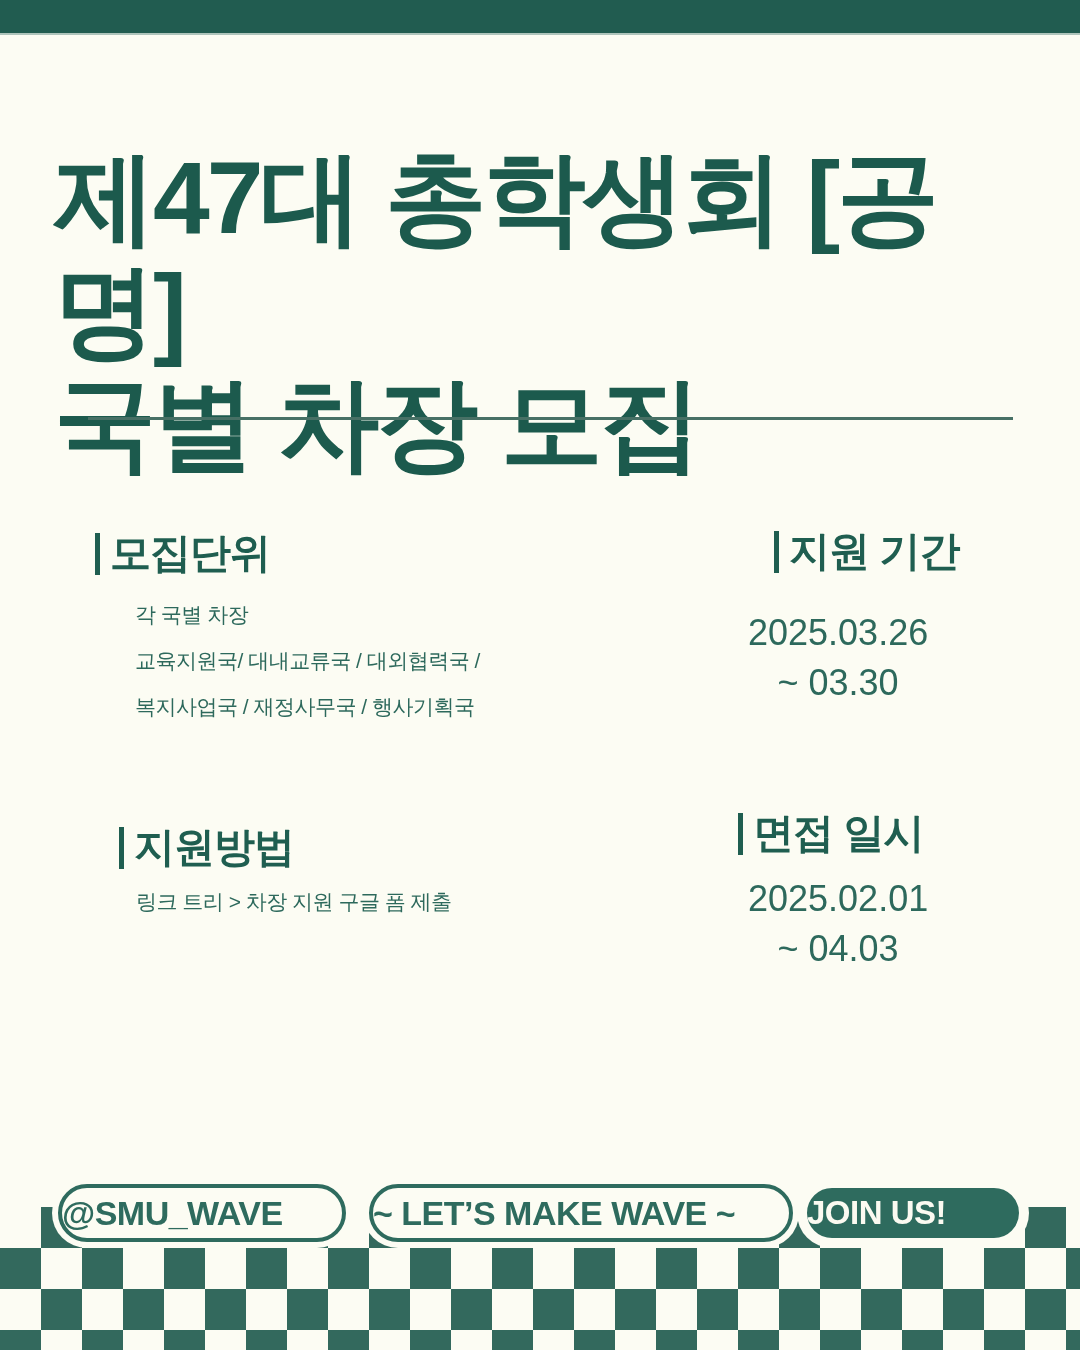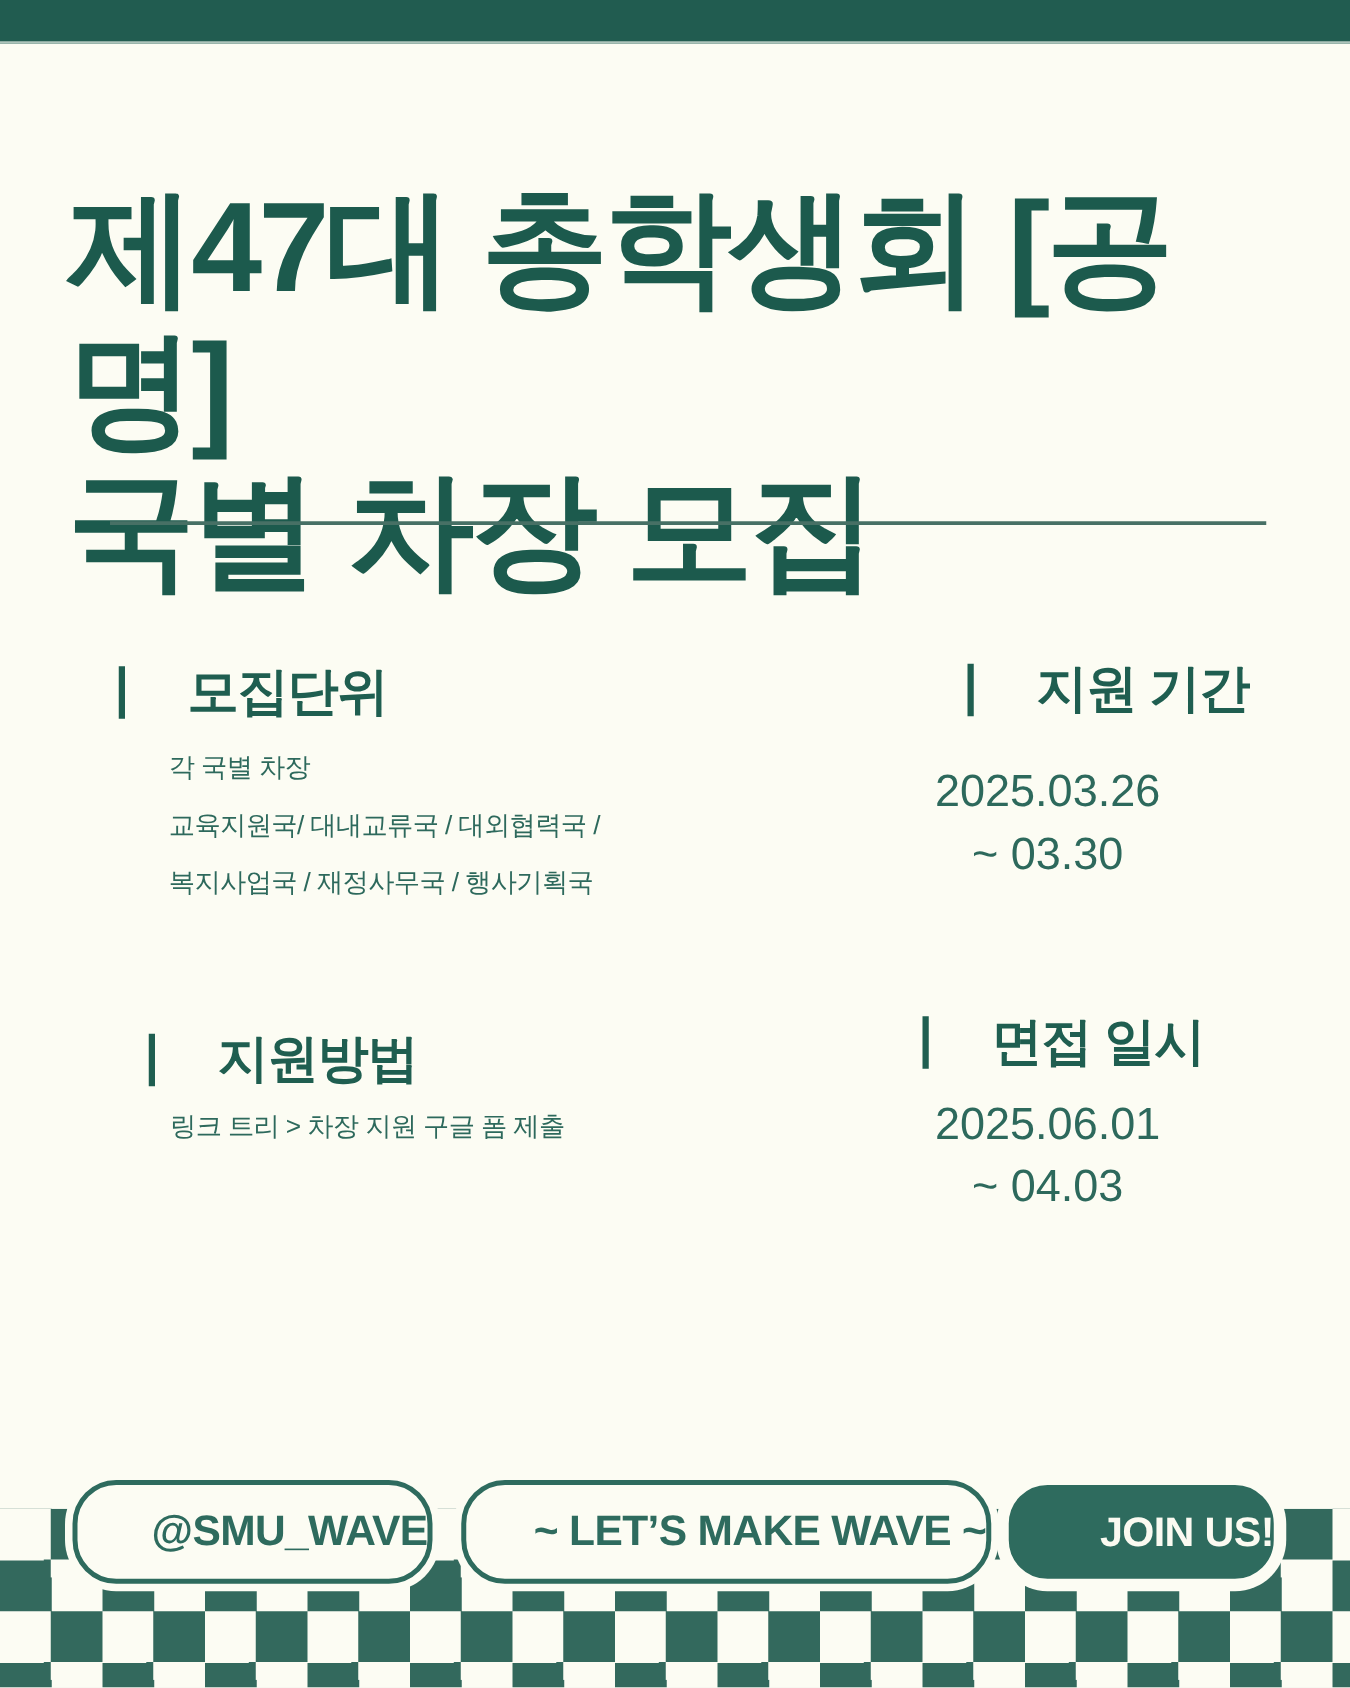--- a/index.html
+++ b/index.html
@@ -22,21 +22,21 @@
     color:var(--title);font-weight:900;font-size:102px;line-height:113px;
     letter-spacing:-3px;
   }
   .divider{
     position:absolute;left:88px;top:417px;width:925px;height:3px;
     background:var(--divider);
   }
   .section{position:absolute;}
   .section-heading{
     display:flex;align-items:center;color:var(--heading);
-    font-weight:800;font-size:41px;letter-spacing:-1px;gap:40px;
+    font-weight:800;font-size:41px;letter-spacing:-1px;
   }
   .heading-bar{
     width:5px;height:42px;background:var(--heading);margin-right:10px;flex:0 0 auto;
   }
   .section-body{
     color:var(--body);font-size:21px;line-height:46px;letter-spacing:-0.5px;
     font-weight:400;
     margin-left:36px;
   }
   .date-body{
@@ -52,22 +52,22 @@
   .pos-method-body{left:100px;top:878px;line-height:48px;}
   .pos-interview-head{left:738px;top:806px;}
   .pos-interview-body{left:748px;top:874px;}
   .checkerboard{
     position:absolute;left:0;top:1207px;width:1080px;height:143px;z-index:1;
     background-image:conic-gradient(var(--checker) 25%, transparent 0 50%, var(--checker) 0 75%, transparent 0);
     background-size:82px 82px;
   }
   .pill-row{position:absolute;left:0;top:0;width:1080px;height:1350px;z-index:2;pointer-events:none;}
   .pill{
-    position:absolute;top:1184px;height:83px;border-radius:35px;
-    display:flex;align-items:center;justify-content:flex-end;
+    position:absolute;top:1184px;height:58px;border-radius:35px;
+    display:flex;align-items:center;justify-content:flex-start;
     box-sizing:border-box;pointer-events:auto;
     font-weight:800;font-size:34px;letter-spacing:-0.5px;
     box-shadow:0 0 0 6px var(--bg);
   }
   .pill-outline{
     background:var(--bg);border:4px solid var(--pill-green);color:var(--pill-green);
   }
   .pill-filled{
     background:var(--pill-green);border:4px solid var(--bg);color:var(--cream);
   }
@@ -122,21 +122,21 @@
     <div>링크 트리 &gt; 차장 지원 구글 폼 제출</div>
   </div>
 
   <div class="section pos-interview-head">
     <div class="section-heading">
       <span class="heading-bar"></span>
       <span>면접 일시</span>
     </div>
   </div>
   <div class="section date-body pos-interview-body">
-    <div>2025.06.01</div>
+    <div>2025.02.01</div>
     <div>~ 04.03</div>
   </div>
 
   <div class="checkerboard"></div>
 
   <div class="pill-row">
     <div class="pill pill-outline pill-smu">
       <span>@SMU_WAVE</span>
     </div>
     <div class="pill pill-outline pill-wave">

